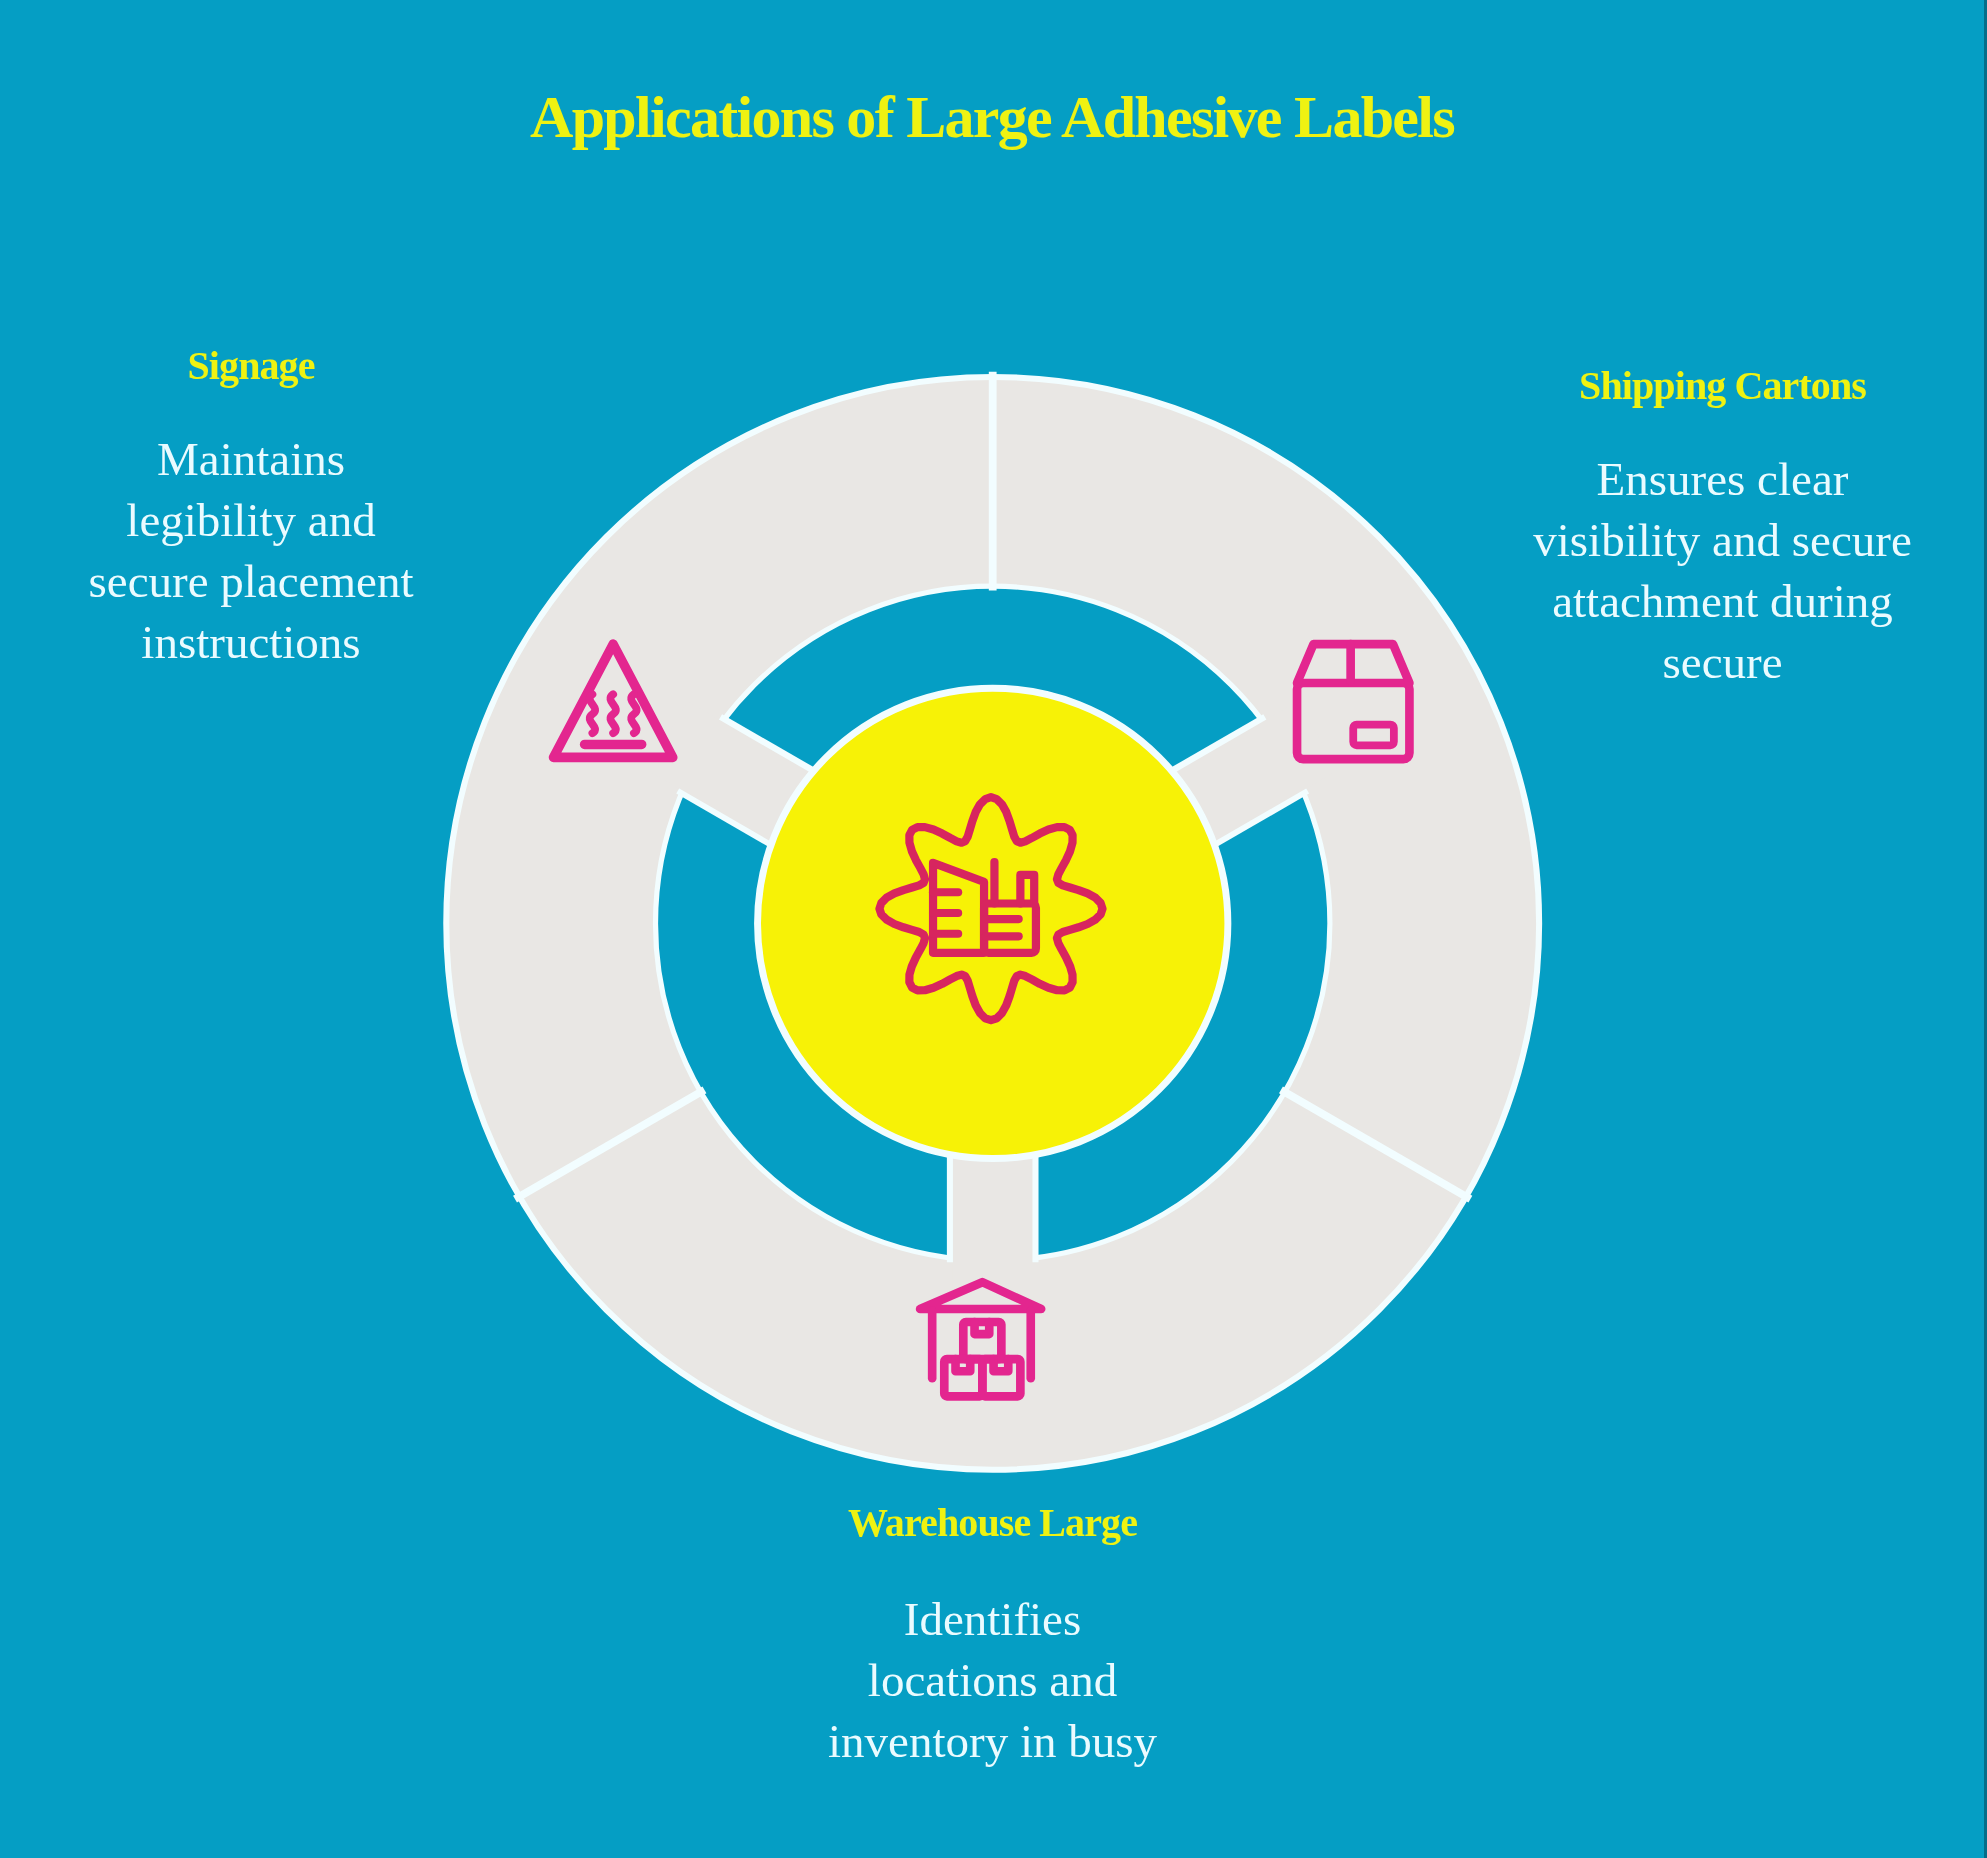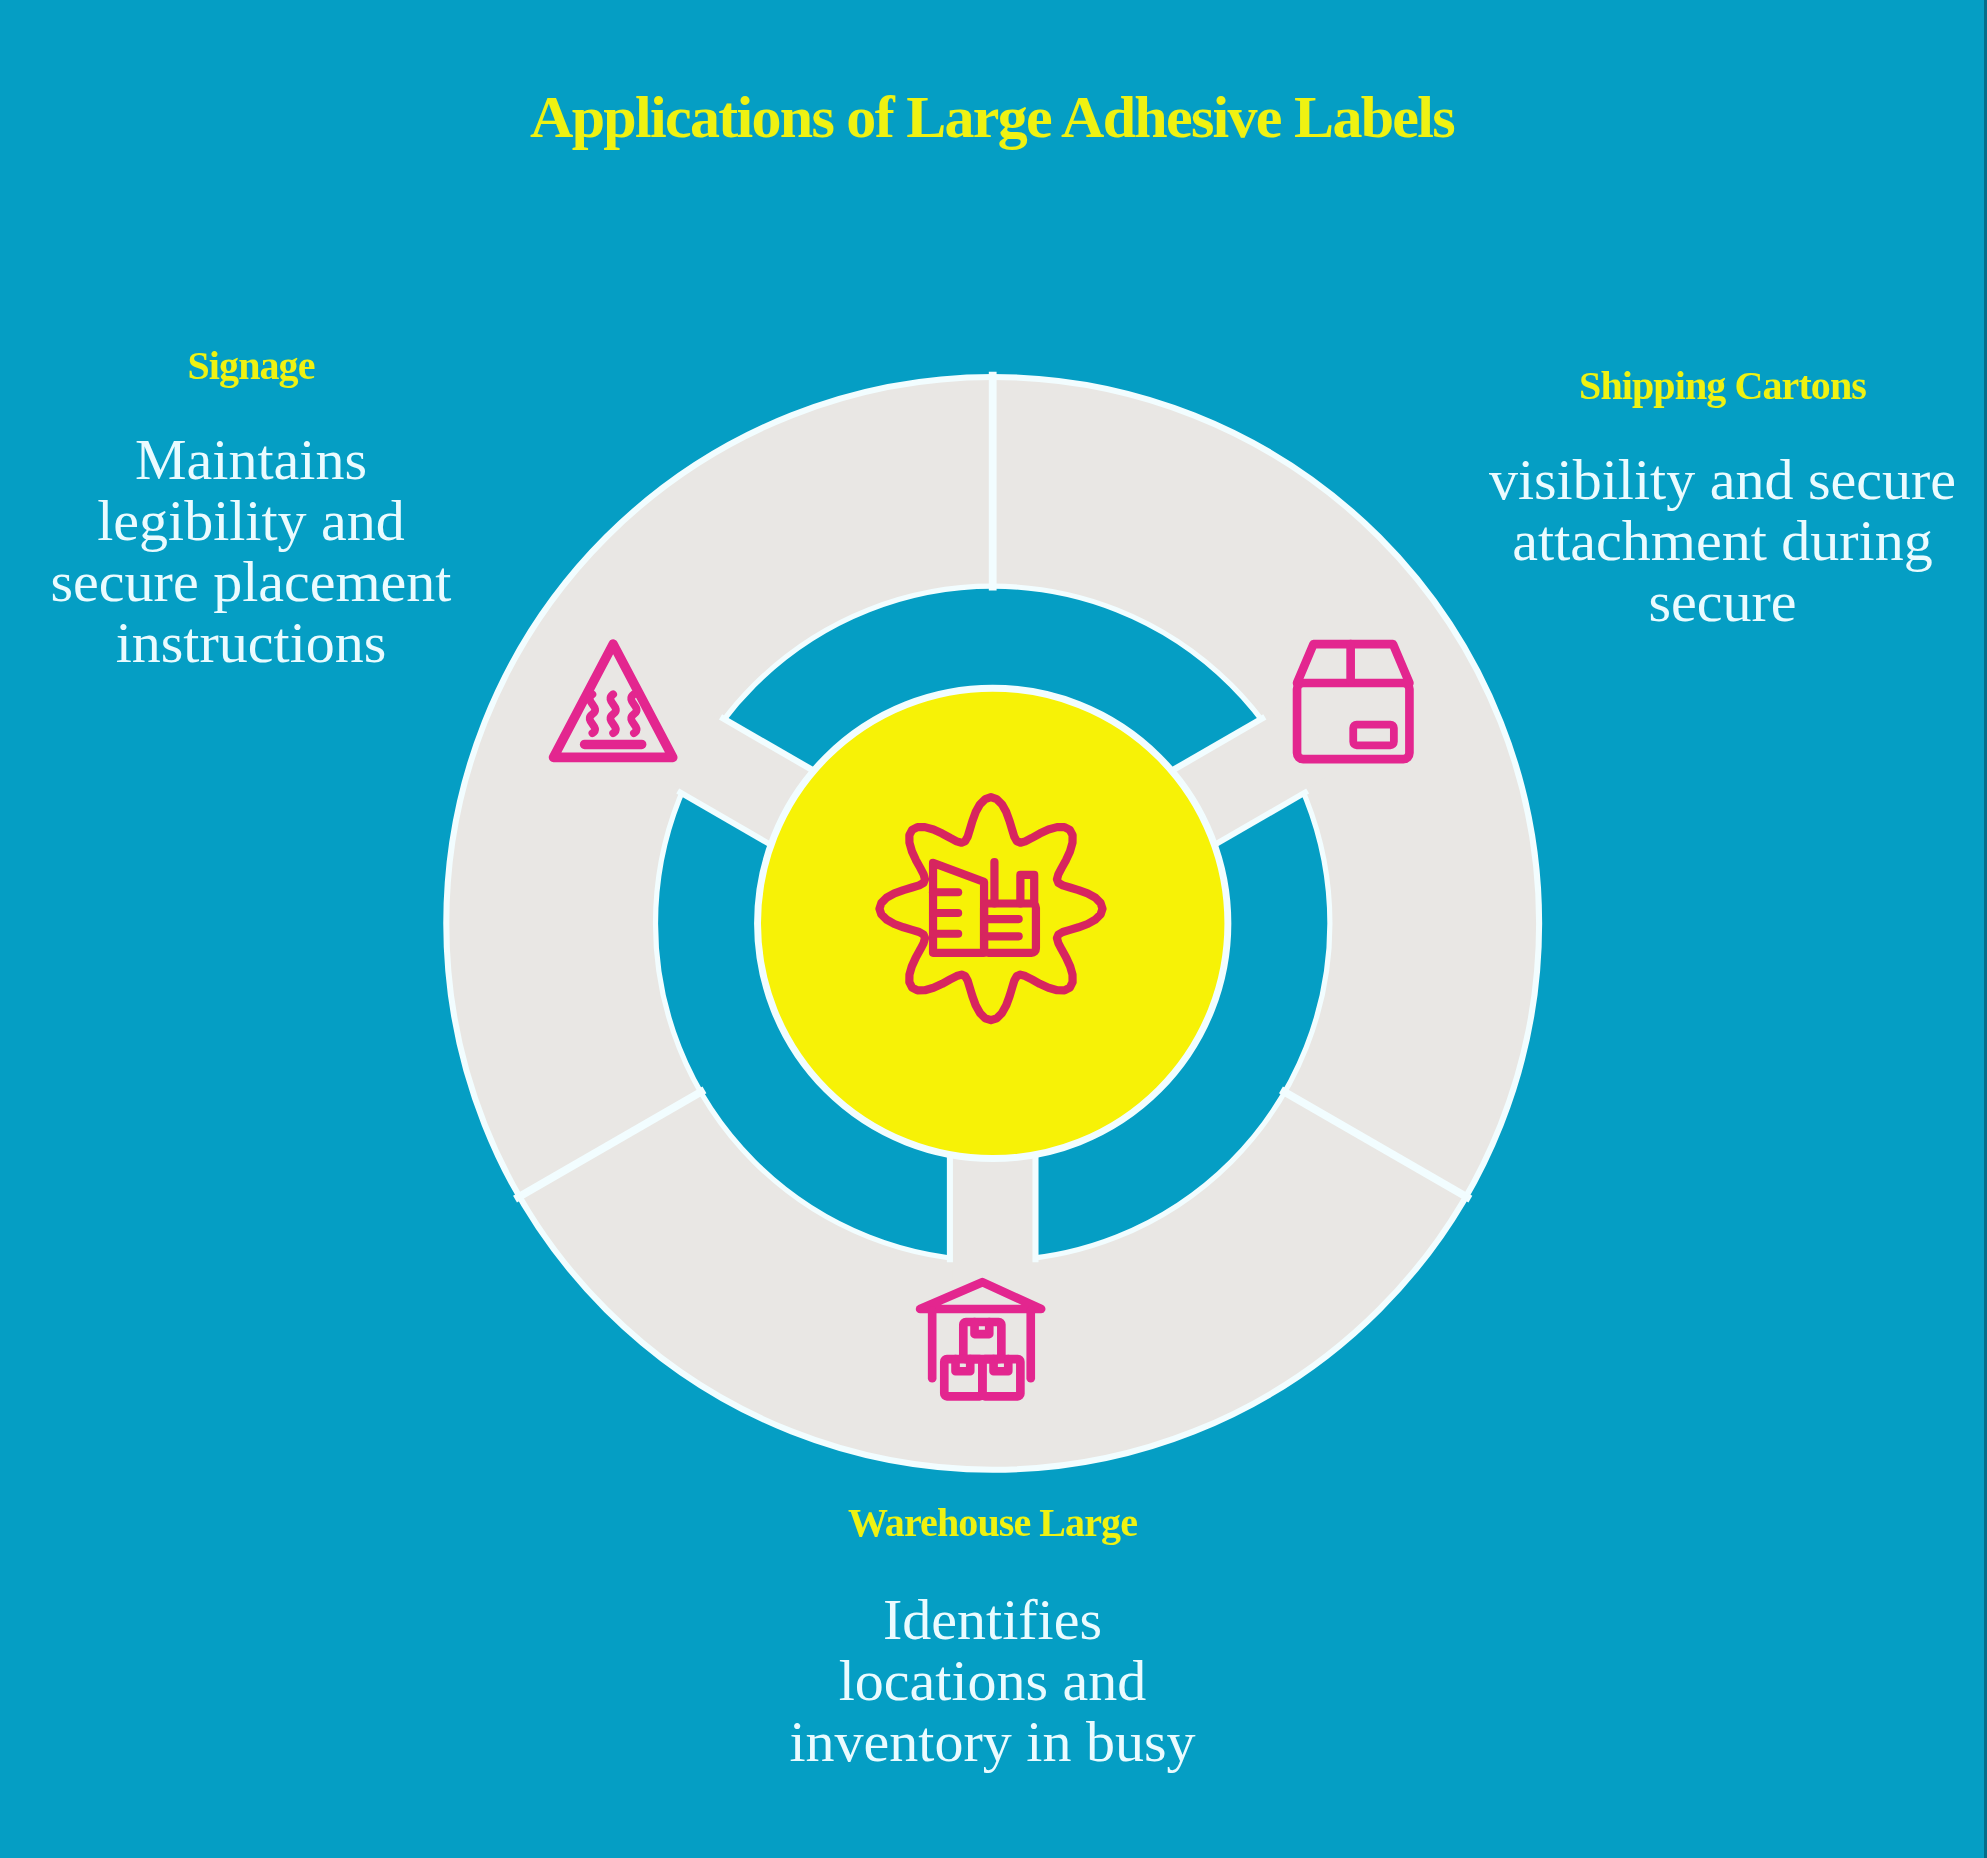--- a/index.html
+++ b/index.html
@@ -20,21 +20,21 @@
   }
 
   .sec{position:absolute;text-align:center;}
   .sec h2{
     margin:0;
     font-size:40px;font-weight:700;letter-spacing:-0.9px;
     color:var(--accent-yellow,#EFF212);
   }
   .sec .body{
     margin-top:40px;
-    font-size:58px;line-height:61px;font-weight:400;
+    font-size:47px;line-height:61px;font-weight:400;
     color:var(--body-text,#EAFBFF);
   }
   #sec-signage{left:26px;top:342px;width:450px;}
   #sec-shipping{left:1470px;top:342px;width:505px;margin-top:20px;}
   #sec-warehouse{left:716px;top:1499px;width:553px;}
   #sec-warehouse .body{margin-top:43px;}
 
   .edge{stroke:var(--edge-white,#F2FDFF);}
   .spoke-under{stroke:var(--edge-white,#F2FDFF);stroke-width:106px;}
   .spoke-gray{stroke:var(--ring-gray,#E9E7E4);stroke-width:92px;}
@@ -119,20 +119,21 @@
       <div>Maintains</div>
       <div>legibility and</div>
       <div>secure placement</div>
       <div>instructions</div>
     </div>
   </div>
 
   <div class="sec" id="sec-shipping">
     <h2>Shipping Cartons</h2>
     <div class="body">
+      <div>Ensures clear</div>
       <div>visibility and secure</div>
       <div>attachment during</div>
       <div>secure</div>
     </div>
   </div>
 
   <div class="sec" id="sec-warehouse">
     <h2>Warehouse Large</h2>
     <div class="body">
       <div>Identifies</div>

